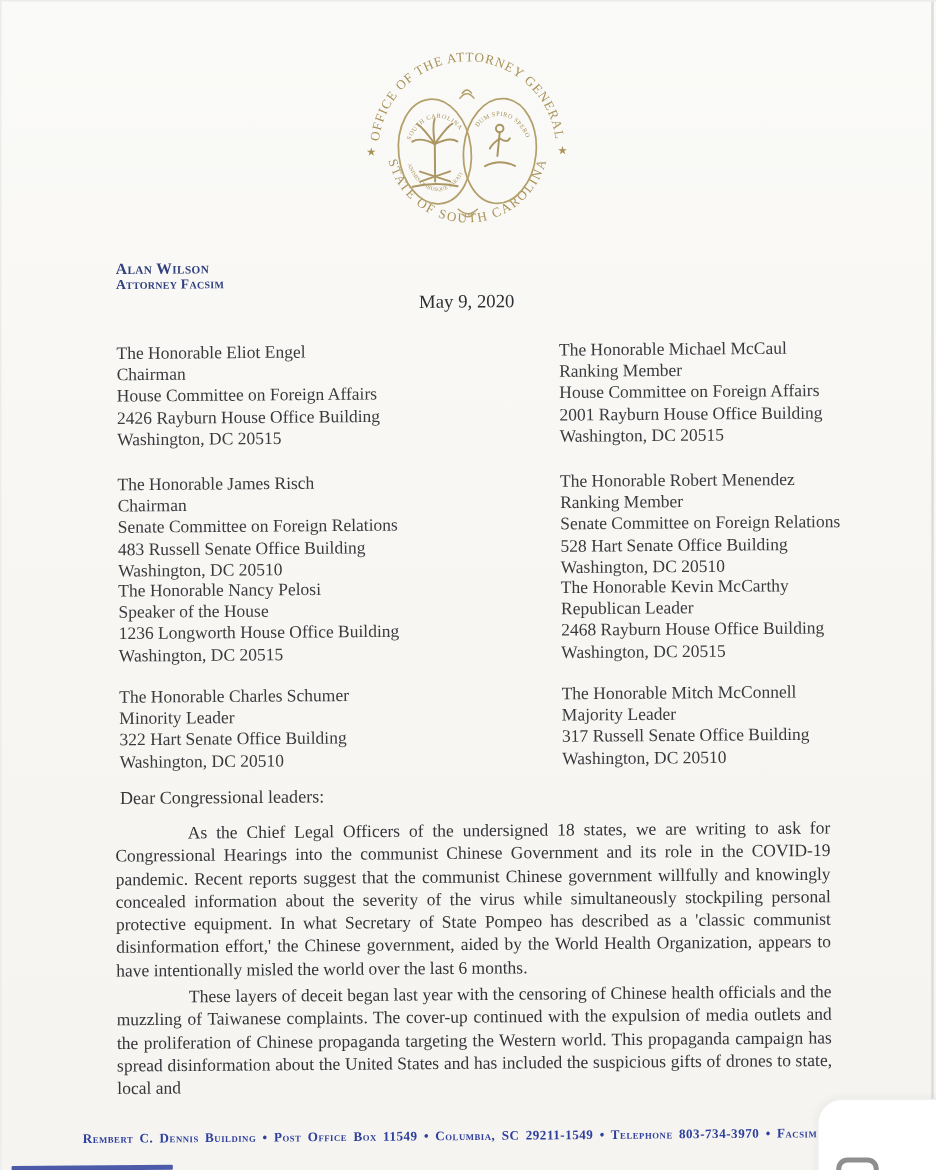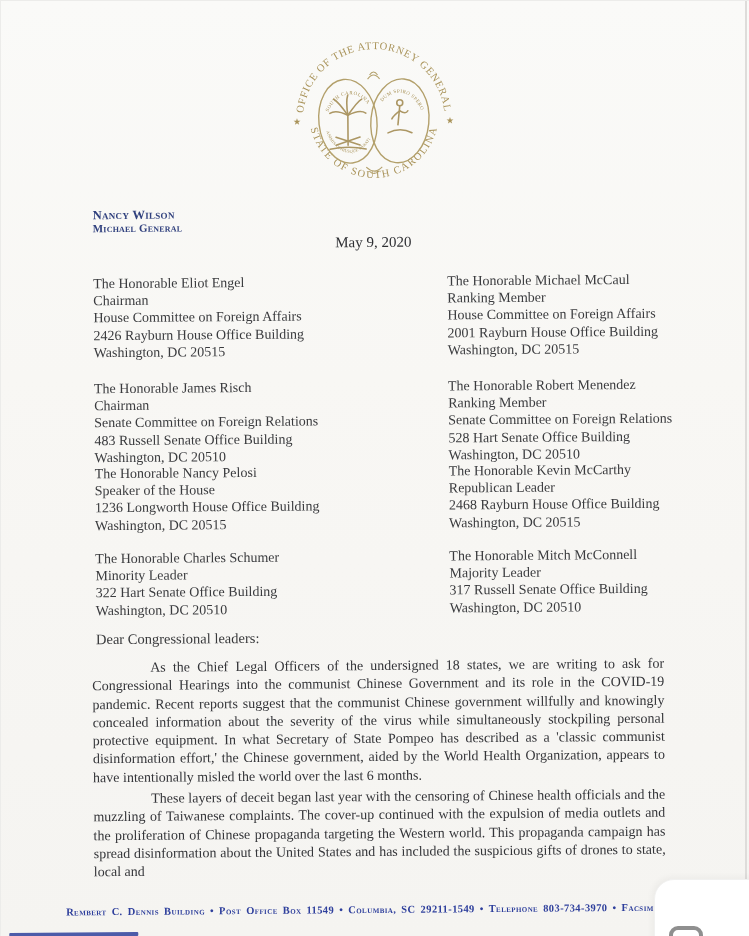--- a/index.html
+++ b/index.html
@@ -118,22 +118,22 @@
 
       <g stroke="#b3a06b" fill="none" stroke-width="1.1">
         <path d="M84,52 Q90,44 96,52"></path>
         <path d="M86,48 Q90,42 94,48"></path>
         <path d="M82,140 Q90,148 98,140"></path>
         <path d="M85,144 Q90,149 95,144"></path>
       </g>
     </svg>
 
     <div class="official">
-      <div class="name">Nancy Wilson</div>
-      <div class="title">Michael General</div>
+      <div class="name">Alan Wilson</div>
+      <div class="title">Attorney Facsim</div>
     </div>
 
     <div class="date">May 9, 2020</div>
 
     <div class="addr" style="left:94px; top:272px;">
       <div>The Honorable Eliot Engel</div>
       <div>Chairman</div>
       <div>House Committee on Foreign Affairs</div>
       <div>2426 Rayburn House Office Building</div>
       <div>Washington, DC 20515</div>

